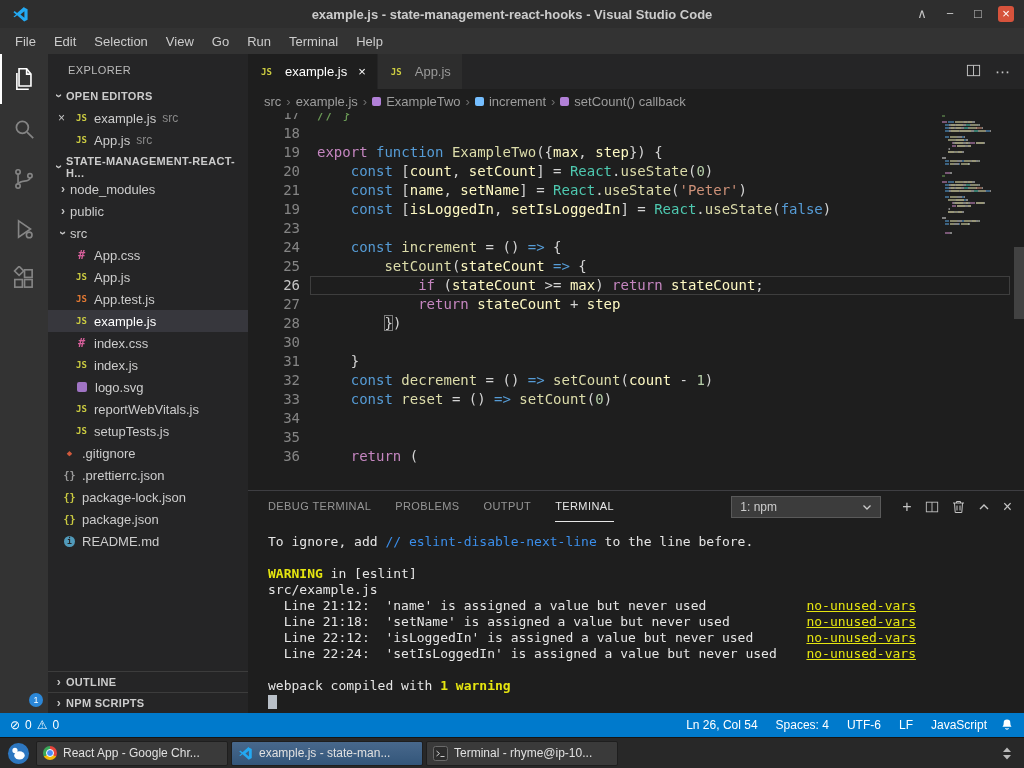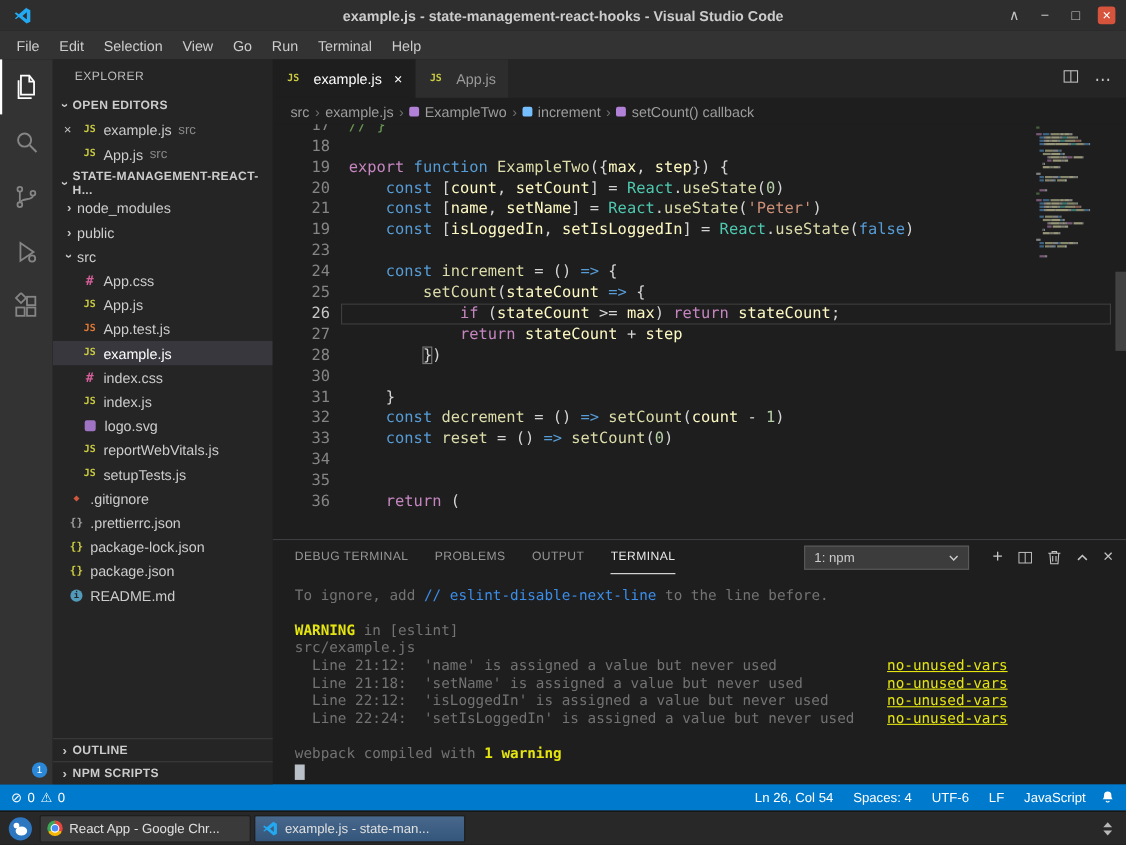--- a/index.html
+++ b/index.html
@@ -95,21 +95,21 @@
   #panel-header{height:31px;display:flex;align-items:center}
   #panel-tabs{display:flex;gap:24px;margin-left:20px;height:100%}
   .panel-tab{font-size:11px;letter-spacing:.4px;color:#969696;line-height:30px;height:100%}
   .panel-tab.active{color:#e7e7e7;border-bottom:1px solid #e7e7e7}
   .panel-actions{margin-left:auto;display:flex;align-items:center;gap:13px;padding-right:12px}
   #terminal-select{width:150px;height:22px;background:#3c3c3c;border:1px solid #5a5a5a;color:#cccccc;font-size:12px;display:flex;align-items:center;padding:0 8px;margin-right:8px}
   #terminal-select .sel-chev{margin-left:auto;display:flex}
   .pa-icon{color:#c5c5c5;font-size:16px;line-height:1;display:flex;align-items:center}
   #terminal-content{padding:12px 108px 0 20px;font-family:"DejaVu Sans Mono",monospace;font-size:13px;color:#cccccc}
   .term-line{height:16px;line-height:16px;display:flex;white-space:pre}
-  .t-d{color:#737373}.t-blue{color:#3b8eea}
+  .t-d{color:#e5e5e5}.t-blue{color:#3b8eea}
   .t-warn{color:#e5e510;font-weight:bold}.t-warnb{color:#e5e510;font-weight:bold}
   .term-link{margin-left:auto;color:#e5e510;text-decoration:underline}
   .term-cursor{width:9px;height:14px;background:#b9c0c8;display:inline-block;margin-top:1px}
 
   
   #statusbar{height:24px;background:#007acc;display:flex;align-items:center;color:#ffffff;font-size:12px;flex:none}
   .sb-left{display:flex;align-items:center;gap:5px;padding:0 10px}
   .sb-right{margin-left:auto;display:flex;align-items:center}
   .sb-item{padding:0 9px}
   .sb-bell{padding:0 10px 0 4px;display:flex}
@@ -846,20 +846,30 @@
           <span class="task-label">React App - Google Chr...</span>
         </div>
         <div class="task-item active">
           <span style="display: flex; flex: 0 0 auto;">
             <svg width="15" height="15" viewBox="0 0 24 24">
               <path fill-rule="evenodd" fill="#23a9f2" d="M17.2 2.2L22 4.7v14.6l-4.8 2.5-10-8.6-3.5 2.7L2 15.2 5.7 12 2 8.8l1.7-1.7 3.5 2.7 10-8.6zm.3 5.2l-5.6 4.6 5.6 4.6V7.4z"></path>
             </svg>
           </span>
           <span class="task-label">example.js - state-man...</span>
         </div>
+        <div class="task-item">
+          <span style="display: flex; flex: 0 0 auto;">
+            <svg width="15" height="15" viewBox="0 0 15 15">
+              <rect x="0.5" y="0.5" width="14" height="14" rx="2" fill="#2d2d2d" stroke="#6a6a6a"></rect>
+              <path d="M3.5 5l3 2.5-3 2.5" stroke="#cccccc" fill="none"></path>
+              <path d="M7.5 10.5h4" stroke="#cccccc"></path>
+            </svg>
+          </span>
+          <span class="task-label">Terminal - rhyme@ip-10...</span>
+        </div>
       </div>
     <div id="taskbar-right">
       <svg width="14" height="15" viewBox="0 0 14 15">
           <path d="M3 6l4-4.5L11 6z" fill="#b8b8b8"></path>
           <path d="M3 9l4 4.5L11 9z" fill="#b8b8b8"></path>
         </svg>
     </div>
   </div>
 </div>
 

